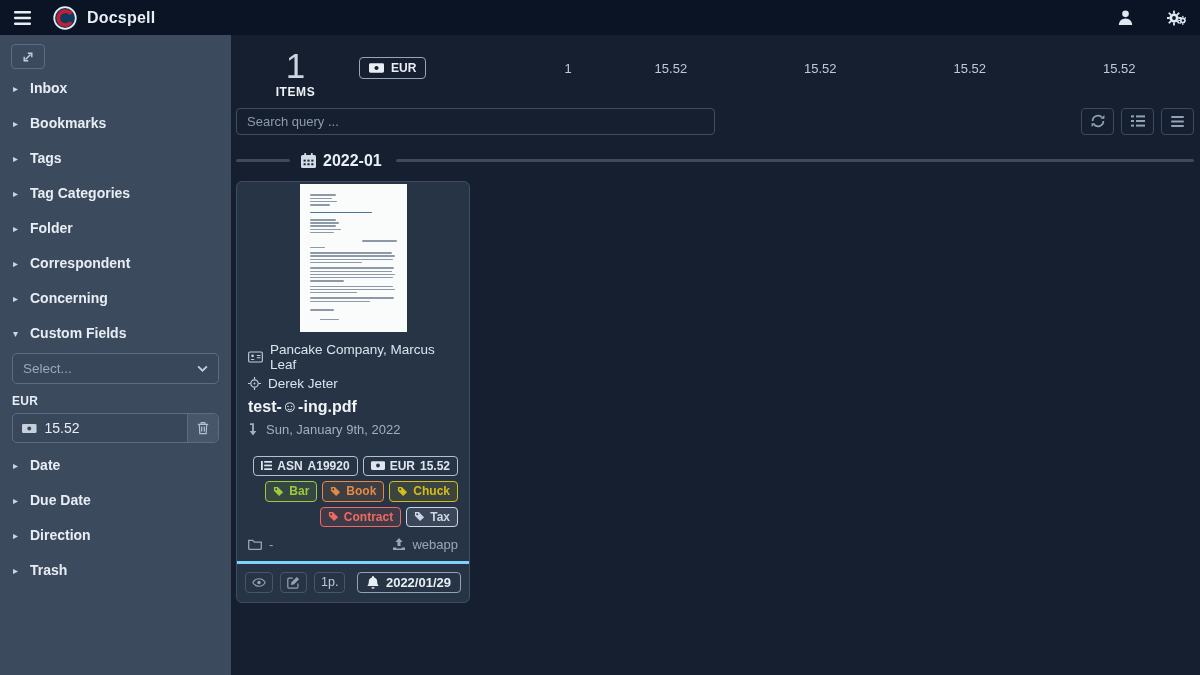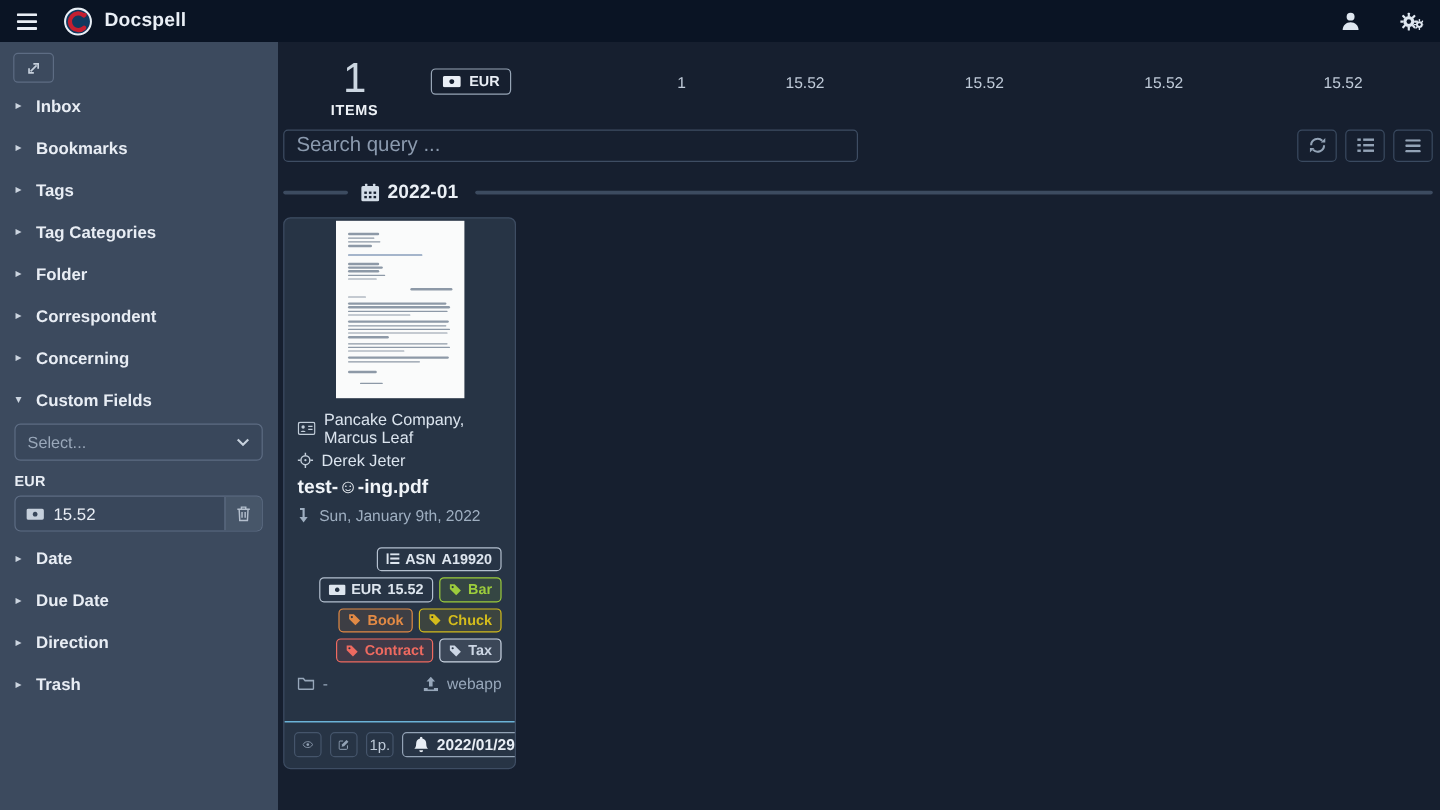--- a/index.html
+++ b/index.html
@@ -50,58 +50,58 @@
   .stat-tbl th { font-size:13px; font-weight:bold; color:#e6ecf3; text-align:center;
                  padding:2px 4px 9px; border-bottom:1px solid #3e4d63; }
   .stat-tbl td { font-size:13px; color:#bfcad8; text-align:center; padding:9px 4px 2px; }
   .stat-tbl .c0 { width:185px; text-align:left; }
   .cur-badge { display:inline-flex; align-items:center; gap:7px; border:1px solid #97a5b6;
                border-radius:4px; padding:3px 9px; font-size:12px; font-weight:bold;
                color:#e9eef5; cursor:pointer; }
 
   .search-row { display:flex; align-items:center; margin-top:9px; }
   .search-input { width:479px; height:27px; border:1px solid #3e4d63; border-radius:4px;
-                  background:transparent; color:#e9eef5; padding:0 10px; font-size:17px;
+                  background:transparent; color:#e9eef5; padding:0 10px; font-size:13px;
                   font-family:inherit; outline:none; }
   .search-input::placeholder { color:#8b9aae; }
   .tools { margin-left:auto; display:flex; gap:7px; }
   .tool-btn { width:33px; height:27px; border:1px solid #3a4a60; border-radius:4px;
               background:transparent; display:flex; align-items:center; justify-content:center;
               color:#93a3b6; cursor:pointer; }
 
   .group-hdr { display:flex; align-items:center; margin-top:17px; }
   .g-line { height:3px; background:#3c4b60; border-radius:2px; }
   .g-line.short { width:54px; }
   .g-line.long { flex:1; }
   .g-cal { color:#d2dbe6; margin:0 7px 0 11px; }
   .g-label { font-size:16px; font-weight:bold; margin-right:14px; color:#eaeff5; }
 
   
-  .card { width:194px; margin-top:11px; background:#273445; border:1px solid #3e4d63;
+  .card { width:234px; margin-top:11px; background:#273445; border:1px solid #3e4d63;
           border-radius:6px; overflow:hidden; cursor:pointer; }
   .thumb { height:150px; display:flex; justify-content:center; overflow:hidden; }
   .page { width:107px; height:148px; margin-top:2px; background:#fafbfb; padding:9px 10px;
           overflow:hidden; }
   .page .tl { height:1.5px; background:#8d99a7; margin-top:1.7px; border-radius:1px; }
 
   .card-body { padding:10px 11px 0; }
   .meta-row { display:flex; align-items:center; gap:7px; font-size:13.5px; color:#dbe4ee;
               margin-bottom:4px; }
   .meta-row .mi { color:#c2cdd9; flex:0 0 auto; }
   .card-title { font-size:16px; font-weight:bold; color:#f1f5f9; margin:7px 0 6px; }
   .date-row { display:flex; align-items:center; gap:8px; font-size:13px; color:#9fafc1; }
   .badges { display:flex; flex-wrap:wrap; justify-content:flex-end; gap:5px; margin-top:19px; }
   .badge { display:inline-flex; align-items:center; gap:5px; border:1px solid #b4c0cf;
            border-radius:4px; padding:2px 7px; font-size:12px; font-weight:bold; color:#dde5ee;
            line-height:1.2; }
   .badge .bi { flex:0 0 auto; }
   .folder-row { display:flex; align-items:center; margin-top:10px; font-size:13px; color:#97a7ba; }
   .folder-row .left, .folder-row .right { display:flex; align-items:center; gap:7px; }
   .folder-row .right { margin-left:auto; }
-  .card-footer { border-top:1px solid #7dd3fc; margin-top:24px; padding:8px 8px 9px;
+  .card-footer { border-top:3px solid #7dd3fc; margin-top:9px; padding:8px 8px 9px;
                  display:flex; align-items:center; gap:7px; }
   .f-btn { height:21px; min-width:23px; padding:0 6px; border:1px solid #45556b; border-radius:4px;
            display:flex; align-items:center; justify-content:center; color:#93a3b6;
            font-size:12.5px; background:transparent; cursor:pointer; }
   .f-pages { color:#bcc8d6; cursor:default; }
   .f-due { margin-left:auto; height:21px; border:1px solid #93a3b6; border-radius:4px;
            display:flex; align-items:center; gap:7px; padding:0 9px; font-size:13px;
            font-weight:bold; color:#e8eef5; }
 </style>
 </head>

